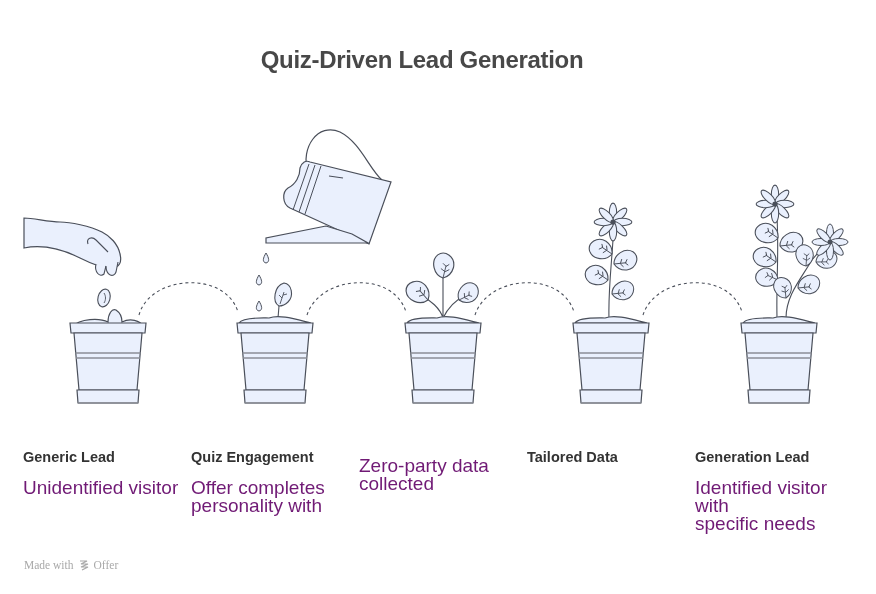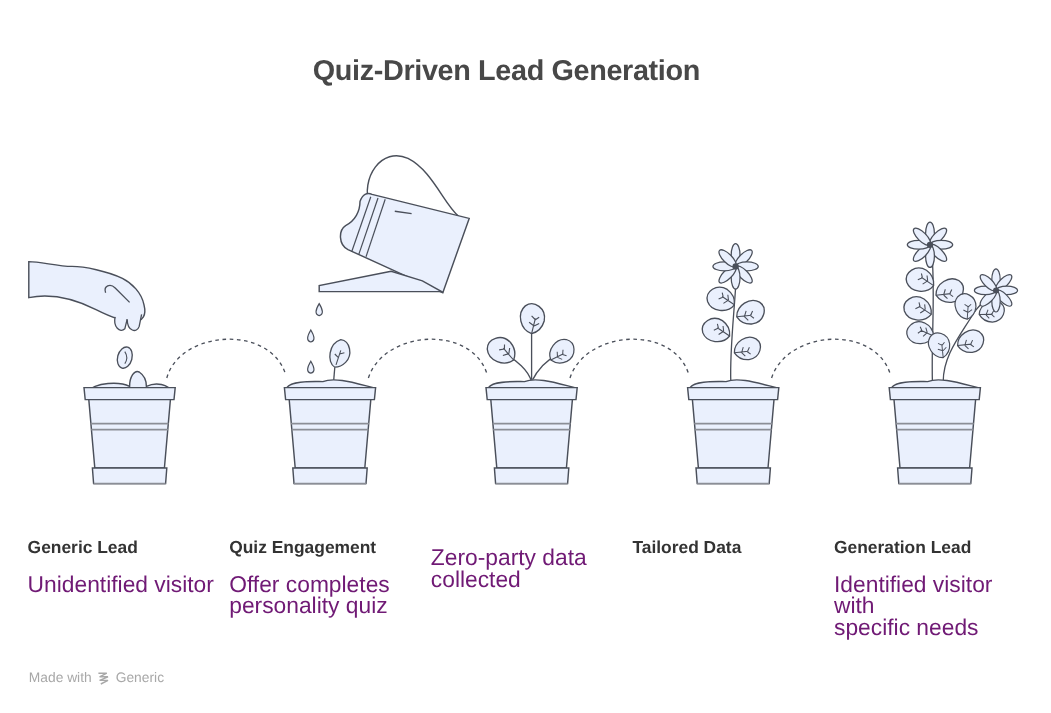--- a/index.html
+++ b/index.html
@@ -2,21 +2,21 @@
 <html><head>
   <meta charset="utf-8">
   <style>
     html, body { margin: 0; padding: 0; background: #ffffff; }
     body { width: 876px; height: 594px; position: relative; overflow: hidden; font-family: "Liberation Sans", sans-serif; }
     .title { position: absolute; top: 46px; left: 0; width: 844px; text-align: center; font-size: 24px; font-weight: bold; color: #484848; letter-spacing: -0.3px; }
     svg.art { position: absolute; left: 0; top: 0; }
     .step { position: absolute; top: 448px; width: 168px; text-align: left; }
     .step-title { font-size: 14.5px; font-weight: bold; color: #333333; height: 22px; line-height: 18px; }
     .step-desc { font-size: 19px; color: #701a75; line-height: 18px; margin-top: 9px; }
-    .footer { position: absolute; left: 24px; top: 559px; font-size: 11.5px; color: #a8a8a8; display: flex; align-items: center; gap: 4px; }
+    .footer { position: absolute; left: 24px; top: 559px; font-size: 11.5px; color: #a8a8a8; display: flex; align-items: center; gap: 4px; font-family: Liberation Serif, serif; }
     .footer svg { display: inline-block; }
   </style>
 </head>
 <body>
 
 <div class="title">Quiz-Driven Lead Generation</div>
 
 <svg class="art" width="876" height="440" viewBox="0 0 876 440">
   <defs>
     <g id="pot">
@@ -131,21 +131,21 @@
   <div class="step-title">Generic Lead</div>
   <div class="step-desc">
     <div>Unidentified visitor</div>
   </div>
 </div>
 
 <div class="step" style="left:191px;">
   <div class="step-title">Quiz Engagement</div>
   <div class="step-desc">
     <div>Offer completes</div>
-    <div>personality quiz</div>
+    <div>personality with</div>
   </div>
 </div>
 
 <div class="step" style="left:359px;">
   <div class="step-desc">
     <div>Zero-party data</div>
     <div>collected</div>
   </div>
 </div>
 
@@ -161,14 +161,14 @@
     <div>Identified visitor with</div>
     <div>specific needs</div>
   </div>
 </div>
 
 <div class="footer">
   <span>Made with</span>
   <svg width="12" height="12" viewBox="0 0 12 12">
     <path d="M2,2 L9,2 L3,5 L10,5 L3,8 L10,8 L4,11" fill="none" stroke="#a8a8a8" stroke-width="1.2"></path>
   </svg>
-  <span>Generic</span>
+  <span>Offer</span>
 </div>
 
 </body></html>

